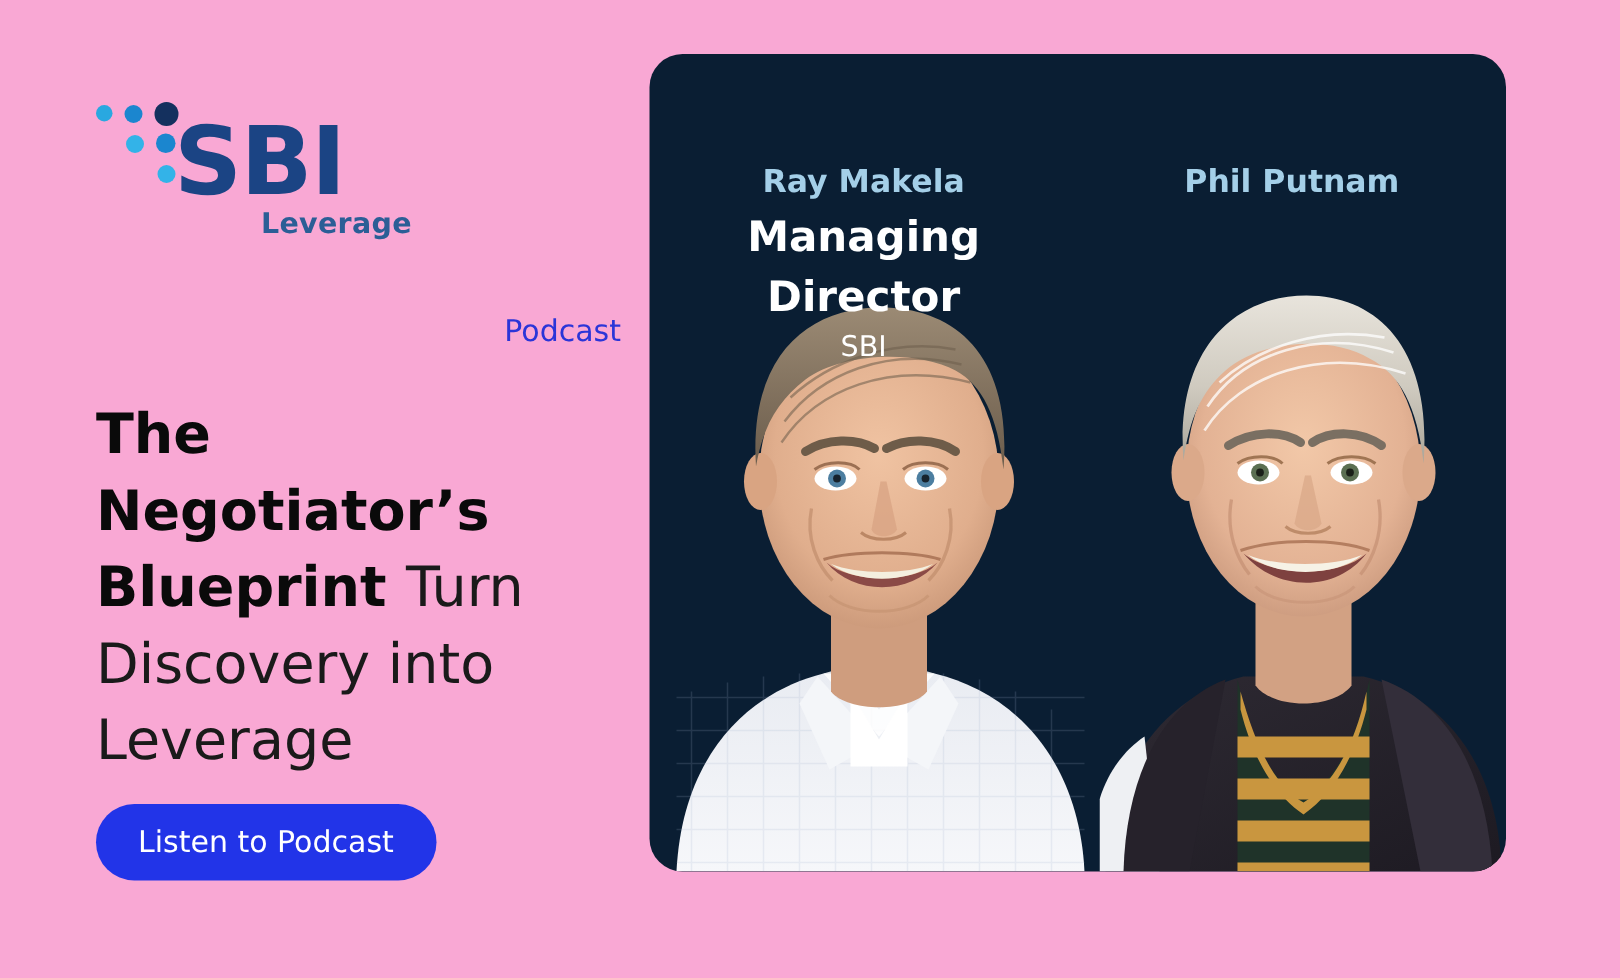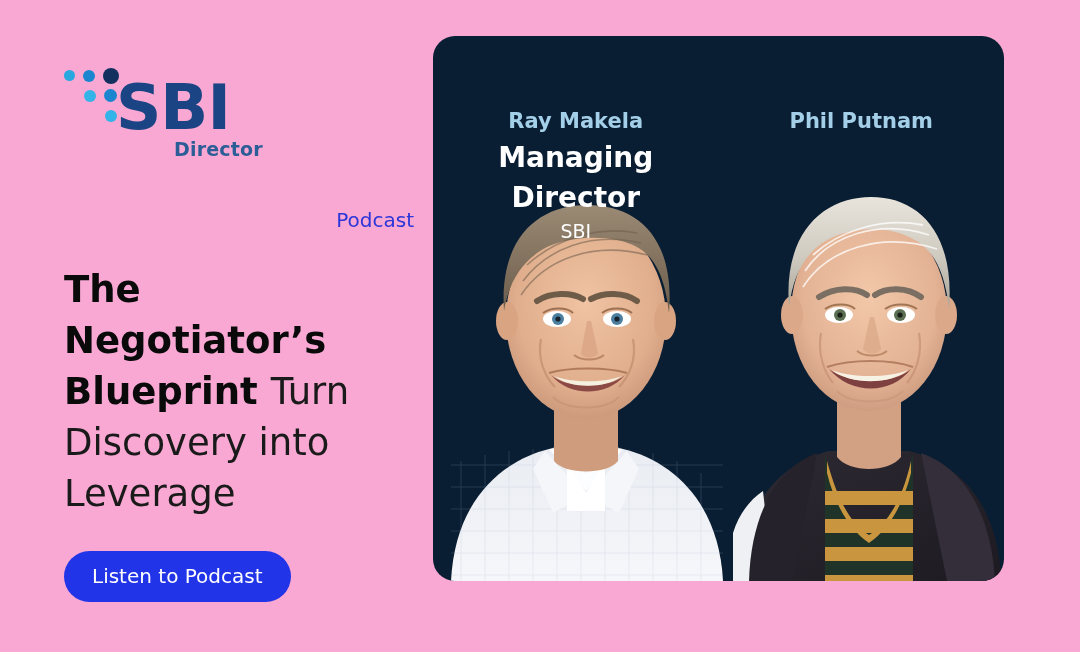--- a/index.html
+++ b/index.html
@@ -95,21 +95,21 @@
     color: #0a0a0a;
   }
   .headline .light {
     font-weight: 400;
     color: #1a1a1a;
   }
 
   
   .cta {
     display: inline-block;
-    margin-top: 32px;
+    margin-top: 17px;
     padding: 15px 28px 16px 28px;
     background: #2234e8;
     color: #ffffff;
     font-size: 20px;
     font-weight: 400;
     border: none;
     border-radius: 28px;
     cursor: pointer;
     line-height: 1;
     font-family: "DejaVu Sans", "Liberation Sans", sans-serif;
@@ -191,21 +191,21 @@
     <div class="logo-block">
       <div class="logo-dots">
         <span class="dot d1"></span>
         <span class="dot d2"></span>
         <span class="dot d3"></span>
         <span class="dot d4"></span>
         <span class="dot d5"></span>
         <span class="dot d6"></span>
       </div>
       <div class="logo-word">SBI</div>
-      <div class="logo-sub">Director</div>
+      <div class="logo-sub">Leverage</div>
     </div>
 
     
     <div class="eyebrow">Podcast</div>
 
     
     <h1 class="headline">
       <span class="strong">The Negotiator’s Blueprint</span>
       <span class="light">Turn Discovery into Leverage</span>
     </h1>

